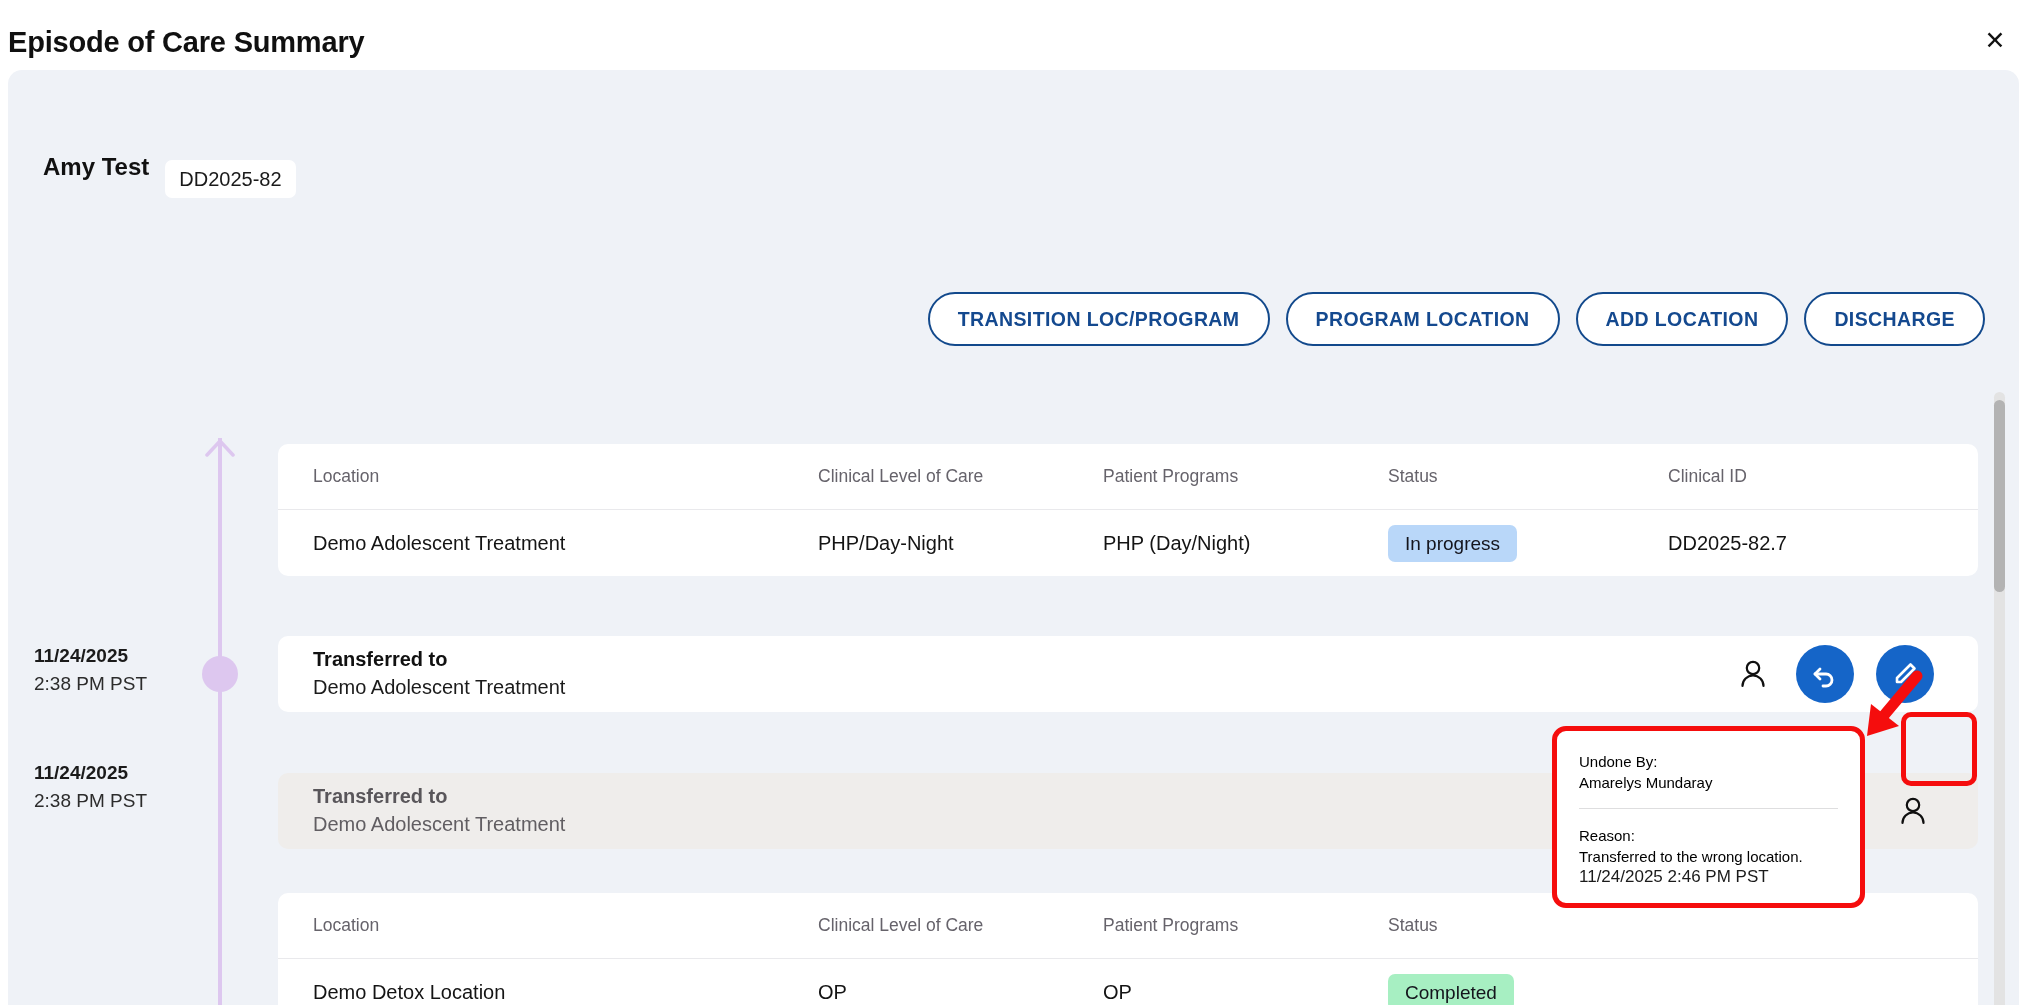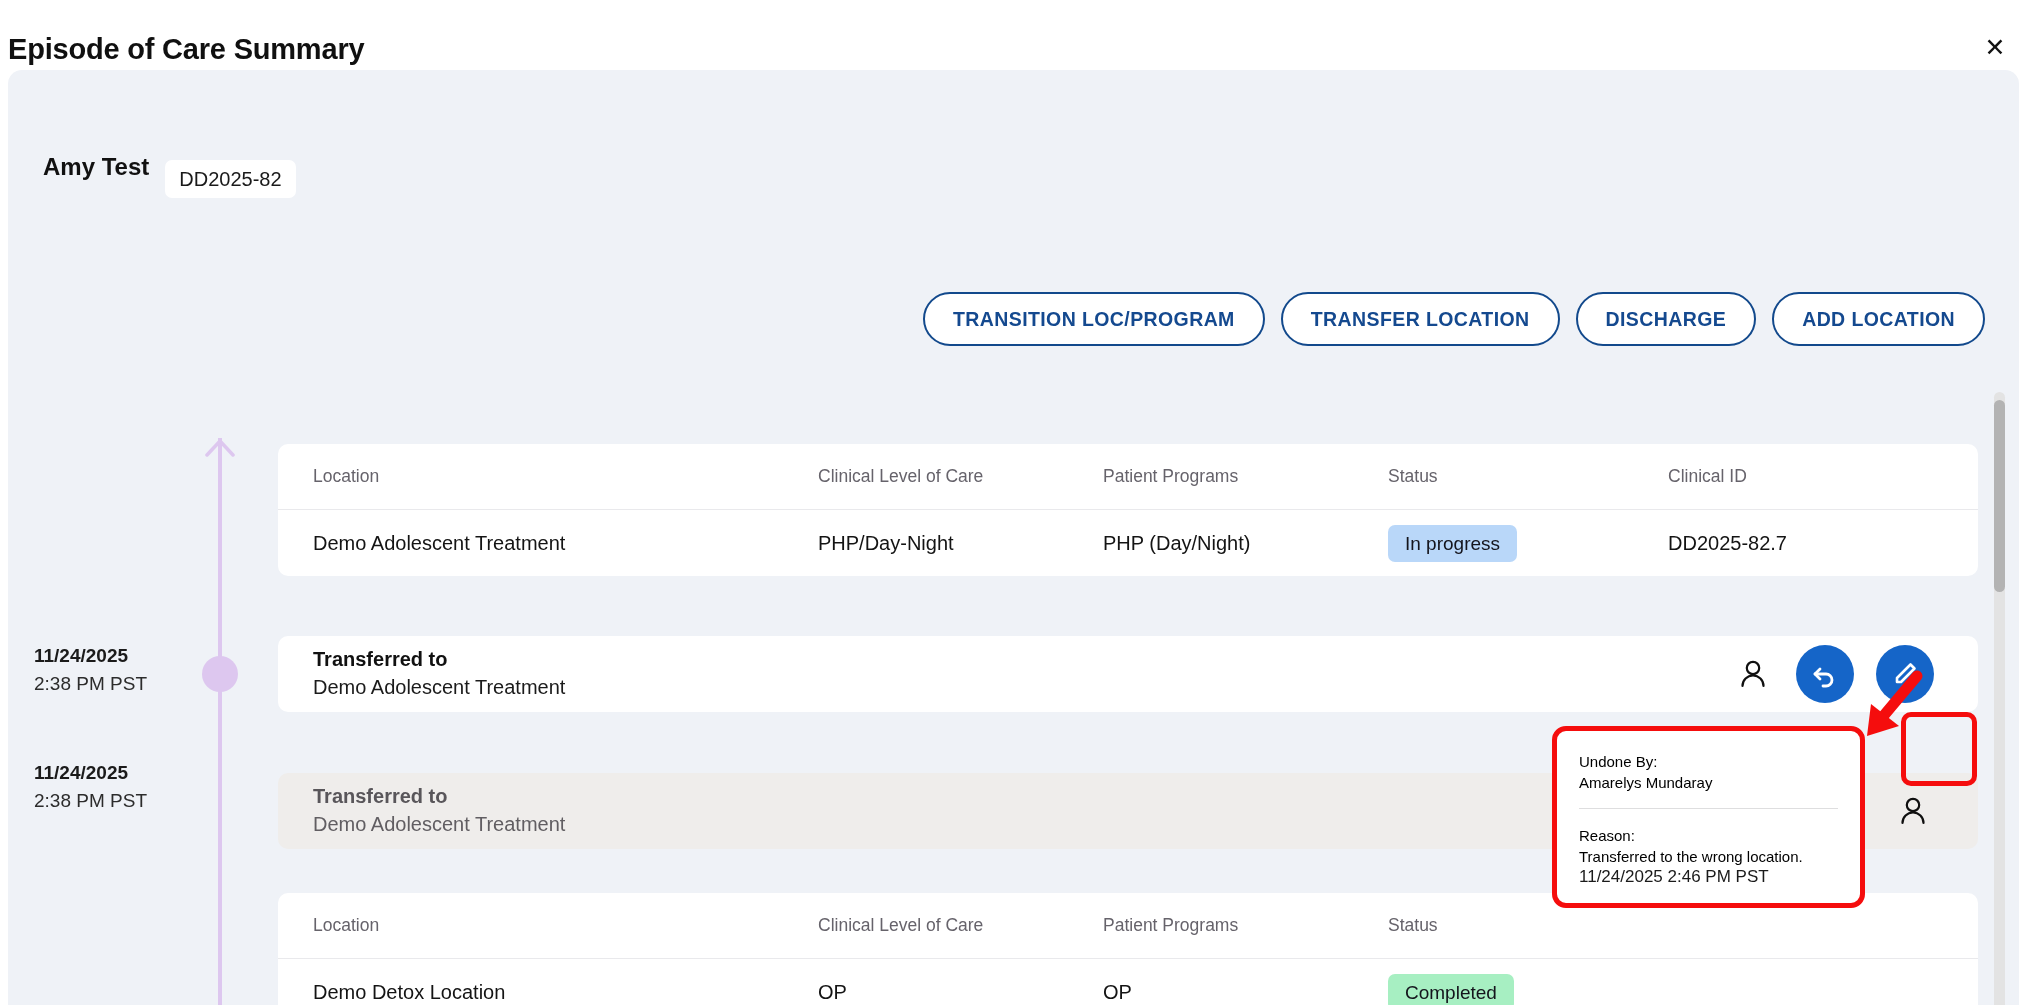--- a/index.html
+++ b/index.html
@@ -9,21 +9,21 @@
     height: 1005px;
     overflow: hidden;
     background: #ffffff;
     font-family: "Liberation Sans", sans-serif;
     -webkit-font-smoothing: antialiased;
   }
 
   
   .topbar {
     position: absolute;
-    top: 11px; left: 0;
+    top: 4px; left: 0;
     width: 2027px;
     height: 84px;
     background: #ffffff;
     padding-left: 19px;
   }
   .page-title {
     position: absolute;
     left: 8px;
     top: 22px;
     font-size: 29px;
@@ -314,23 +314,23 @@
 
 <div class="panel">
 
   <div class="patient-row">
     <span class="patient-name">Amy Test</span>
     <span class="patient-chip">DD2025-82</span>
   </div>
 
   <div class="actions">
     <button class="pill-btn">TRANSITION LOC/PROGRAM</button>
-    <button class="pill-btn">TRANSFER LOCATION</button>
+    <button class="pill-btn">PROGRAM LOCATION</button>
+    <button class="pill-btn">ADD LOCATION</button>
     <button class="pill-btn">DISCHARGE</button>
-    <button class="pill-btn">ADD LOCATION</button>
   </div>
 
   <div class="scrollarea">
 
     <div class="rail"></div>
     <svg class="rail-arrow" viewBox="0 0 30 22">
       <path d="M15 1 L28 15" stroke="#ddc7ef" stroke-width="3.5" fill="none" stroke-linecap="round"></path>
       <path d="M15 1 L2 15" stroke="#ddc7ef" stroke-width="3.5" fill="none" stroke-linecap="round"></path>
     </svg>
     <div class="rail-dot"></div>

